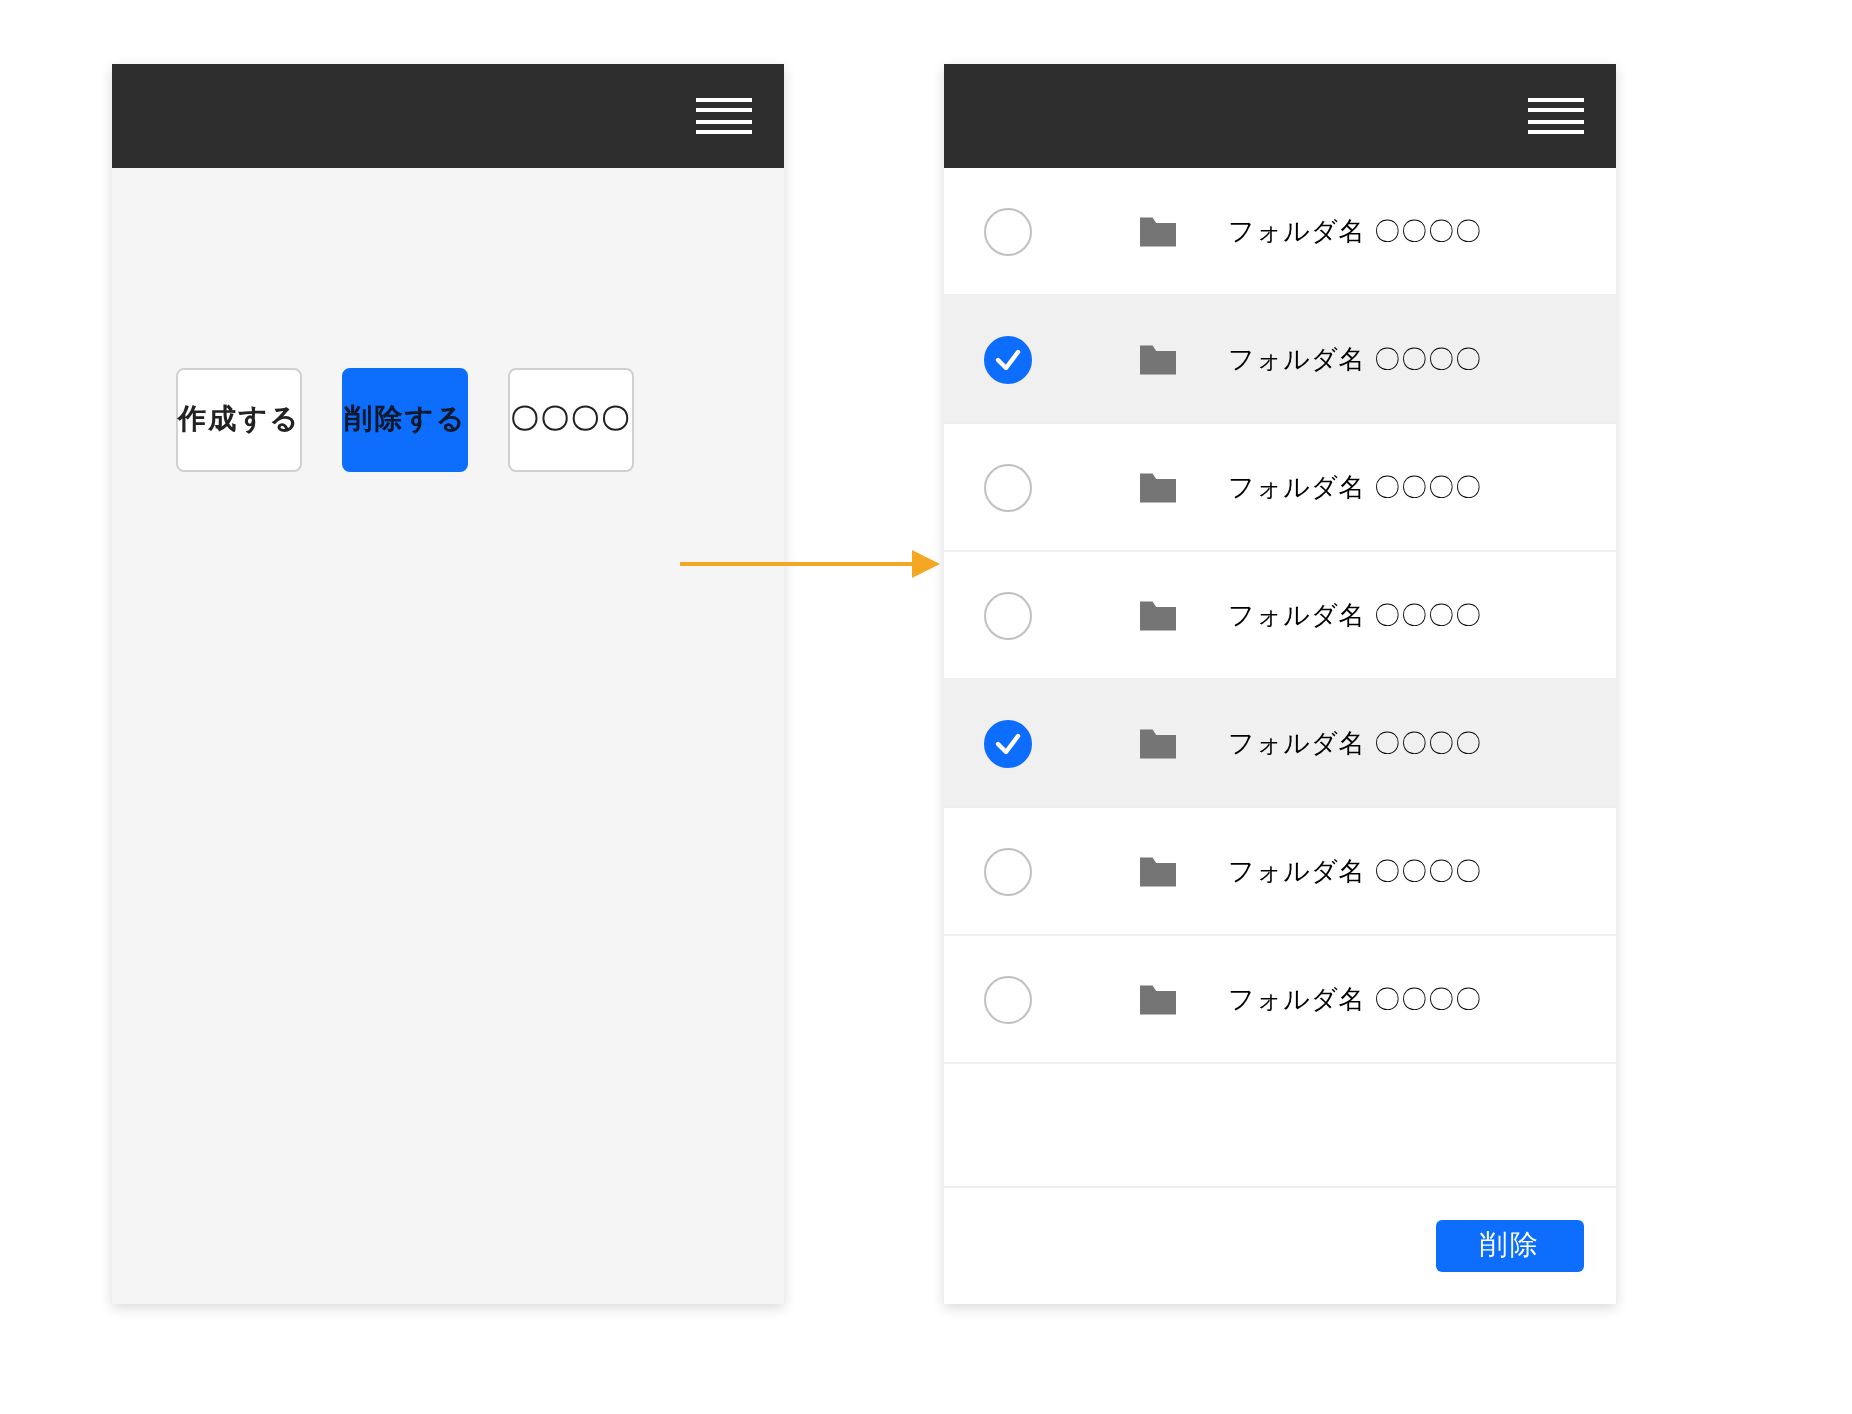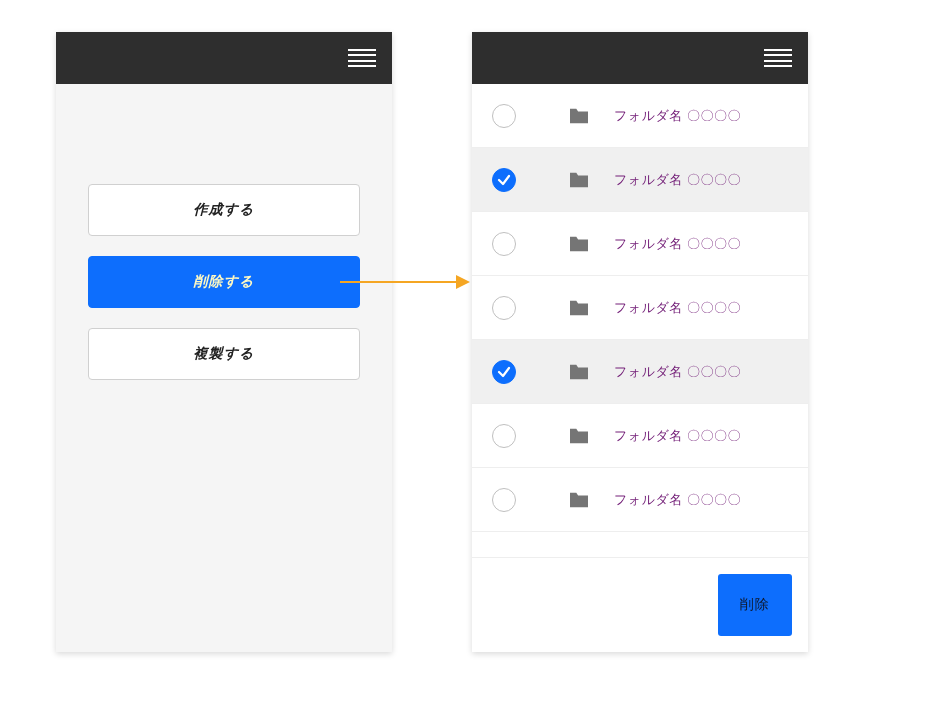--- a/index.html
+++ b/index.html
@@ -46,42 +46,41 @@
     .hamburger span {
       display: block;
       height: 2px;
       background: #fff;
       width: 100%;
     }
 
     .menu-area {
       padding: 100px 32px 0 32px;
       display: flex;
-      flex-direction: column;
+      flex-direction: row;
       gap: 20px;
-      font-style: italic;
     }
     .menu-btn {
       background: #fff;
       border: 1px solid #d0d0d0;
       border-radius: 4px;
       height: 52px;
       display: flex;
       align-items: center;
       justify-content: center;
       font-size: 14px;
       font-weight: 600;
       color: #222;
       letter-spacing: 0.08em;
       cursor: pointer;
     }
     .menu-btn.primary {
       background: #0d6efd;
       border-color: #0d6efd;
-      color: #fef9c3;
+      color: #0f172a;
     }
 
     .list-area {
       flex: 1;
       display: flex;
       flex-direction: column;
       background: #fff;
     }
     .list-row {
       display: flex;
@@ -112,36 +111,36 @@
     .checkbox-circle svg { display: none; }
 
     .folder-icon {
       width: 22px;
       height: 18px;
       flex-shrink: 0;
       margin-left: 28px;
     }
     .folder-label {
       font-size: 13px;
-      color: #701a75;
+      color: #000000;
       letter-spacing: 0.04em;
     }
 
     .footer {
       padding: 16px;
       display: flex;
       justify-content: flex-end;
       border-top: 1px solid #eee;
     }
     .delete-btn {
       background: #0d6efd;
-      color: #0f172a;
+      color: #ffffff;
       border: none;
       border-radius: 3px;
-      padding: 22px 22px;
+      padding: 4px 22px;
       font-size: 14px;
       font-weight: 500;
       cursor: pointer;
       letter-spacing: 0.08em;
     }
 
     .arrow-connector {
       position: absolute;
       left: 340px;
       top: 272px;
@@ -162,21 +161,21 @@
       <div class="hamburger">
         <span></span>
           <span></span>
           <span></span>
           <span></span>
       </div>
     </div>
     <div class="menu-area">
       <div class="menu-btn">作成する</div>
       <div class="menu-btn primary">削除する</div>
-      <div class="menu-btn">複製する</div>
+      <div class="menu-btn">〇〇〇〇</div>
     </div>
   </div>
 
   <svg class="arrow-connector" viewBox="0 0 130 20">
     <line x1="0" y1="10" x2="118" y2="10" stroke="#f5a623" stroke-width="2"></line>
     <polygon points="130,10 116,3 116,17" fill="#f5a623"></polygon>
   </svg>
 
   <div class="spacer"></div>
 

